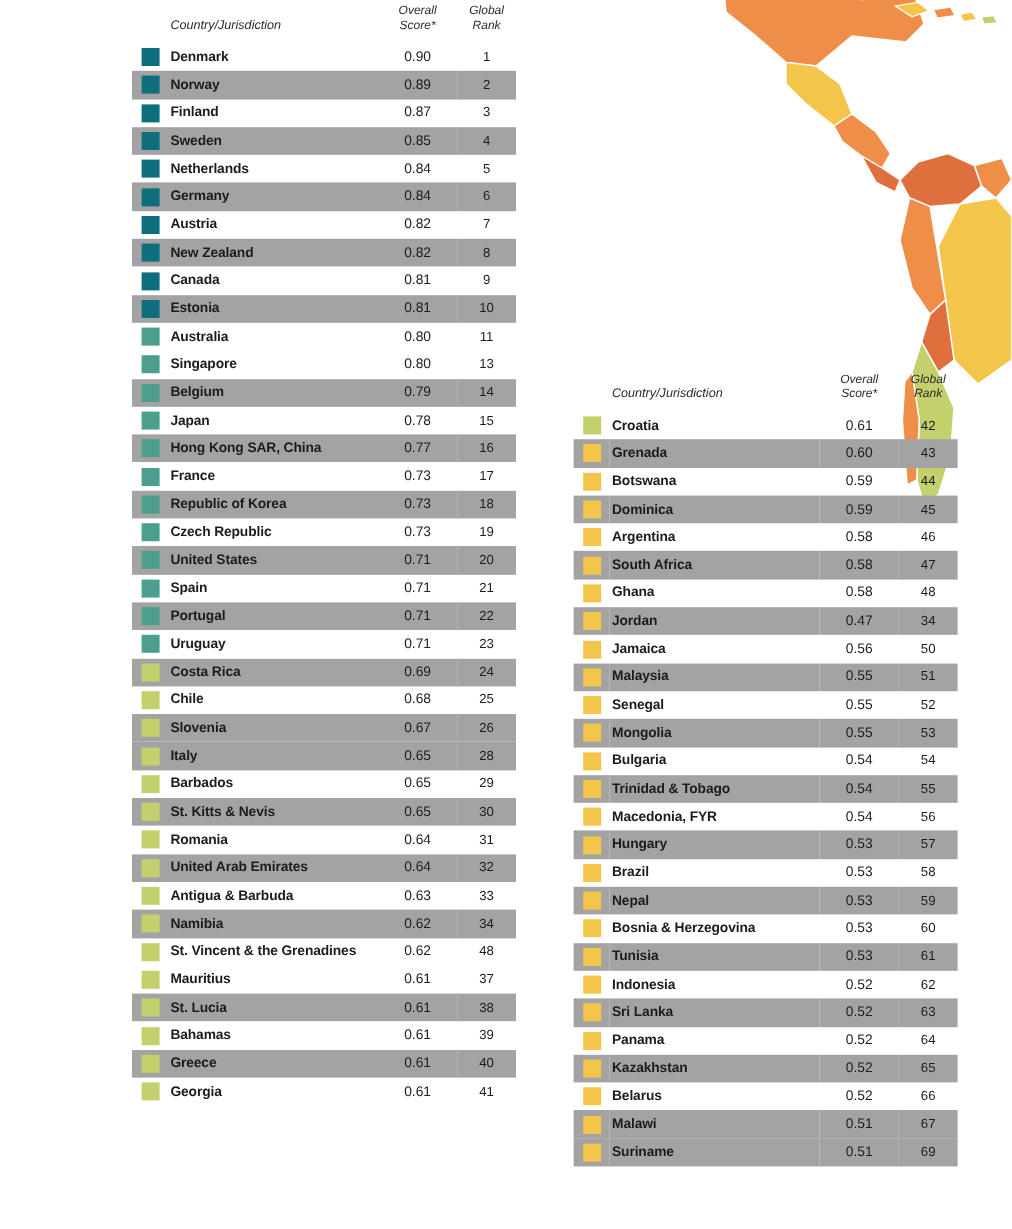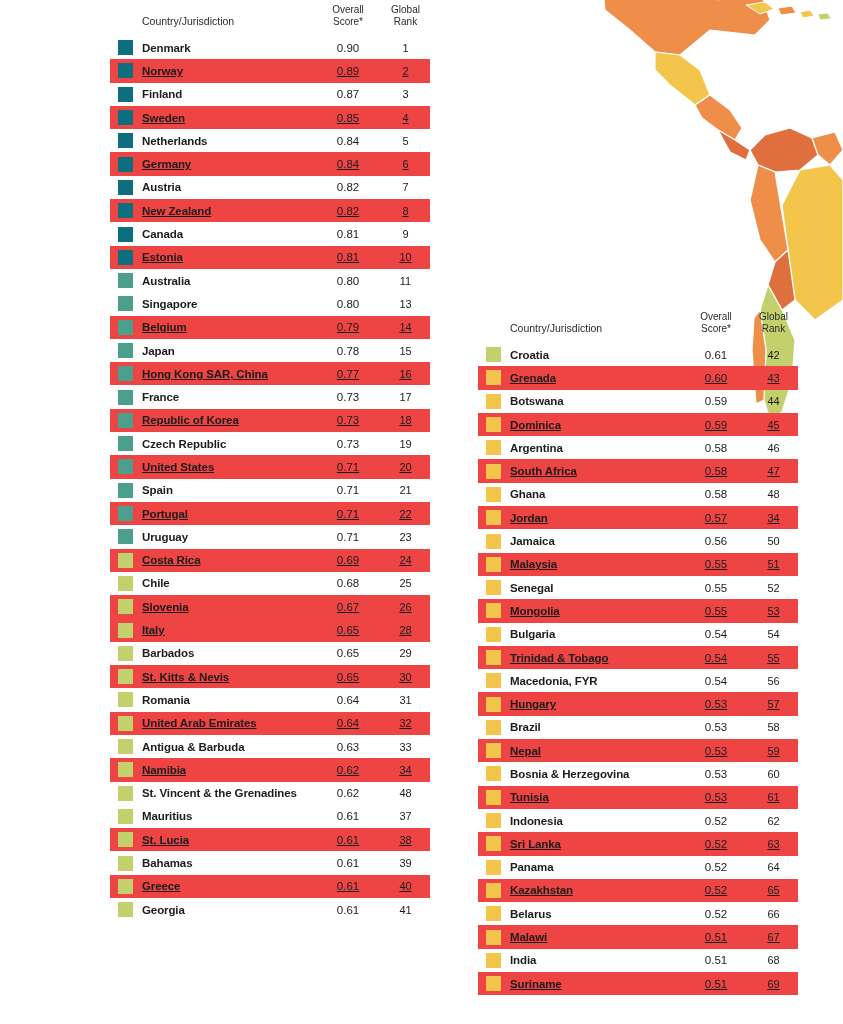--- a/index.html
+++ b/index.html
@@ -43,30 +43,31 @@
   .rank-table col.c-rank   { width: 49px; }
 
   .rank-table thead th {
     font-size: 10px;
     font-weight: 400;
     color: #2b2b2b;
     line-height: 1.15;
     padding: 0 0 9px 0;
     vertical-align: bottom;
     text-align: center;
+    font-style: italic;
   }
   .rank-table thead th.th-name {
     text-align: left;
     padding-left: 2px;
     font-size: 10.5px;
   }
   .rank-table thead th.th-blank { padding: 0; }
 
   .rank-table tbody tr { height: 23.3px; }
-  .rank-table tbody tr.alt { background: #ef4444; text-decoration: underline; }
+  .rank-table tbody tr.alt { background: #a3a3a3; }
 
   .rank-table td {
     padding: 0;
     vertical-align: middle;
   }
   td.cell-swatch { text-align: center; }
   .swatch {
     display: inline-block;
     width: 15px;
     height: 15px;
@@ -435,21 +436,21 @@
       </tr>
       <tr>
         <td class="cell-swatch"><span class="swatch" style="background: rgb(243, 198, 75);"></span></td>
         <td class="cell-name">Ghana</td>
         <td class="cell-score">0.58</td>
         <td class="cell-rank">48</td>
       </tr>
       <tr class="alt">
         <td class="cell-swatch"><span class="swatch" style="background: rgb(243, 198, 75);"></span></td>
         <td class="cell-name">Jordan</td>
-        <td class="cell-score">0.57</td>
+        <td class="cell-score">0.47</td>
         <td class="cell-rank">34</td>
       </tr>
       <tr>
         <td class="cell-swatch"><span class="swatch" style="background: rgb(243, 198, 75);"></span></td>
         <td class="cell-name">Jamaica</td>
         <td class="cell-score">0.56</td>
         <td class="cell-rank">50</td>
       </tr>
       <tr class="alt">
         <td class="cell-swatch"><span class="swatch" style="background: rgb(243, 198, 75);"></span></td>
@@ -546,26 +547,20 @@
         <td class="cell-name">Belarus</td>
         <td class="cell-score">0.52</td>
         <td class="cell-rank">66</td>
       </tr>
       <tr class="alt">
         <td class="cell-swatch"><span class="swatch" style="background: rgb(243, 198, 75);"></span></td>
         <td class="cell-name">Malawi</td>
         <td class="cell-score">0.51</td>
         <td class="cell-rank">67</td>
       </tr>
-      <tr>
-        <td class="cell-swatch"><span class="swatch" style="background: rgb(243, 198, 75);"></span></td>
-        <td class="cell-name">India</td>
-        <td class="cell-score">0.51</td>
-        <td class="cell-rank">68</td>
-      </tr>
       <tr class="alt">
         <td class="cell-swatch"><span class="swatch" style="background: rgb(243, 198, 75);"></span></td>
         <td class="cell-name">Suriname</td>
         <td class="cell-score">0.51</td>
         <td class="cell-rank">69</td>
       </tr>
     </tbody>
 </table>
 
 </body></html>

